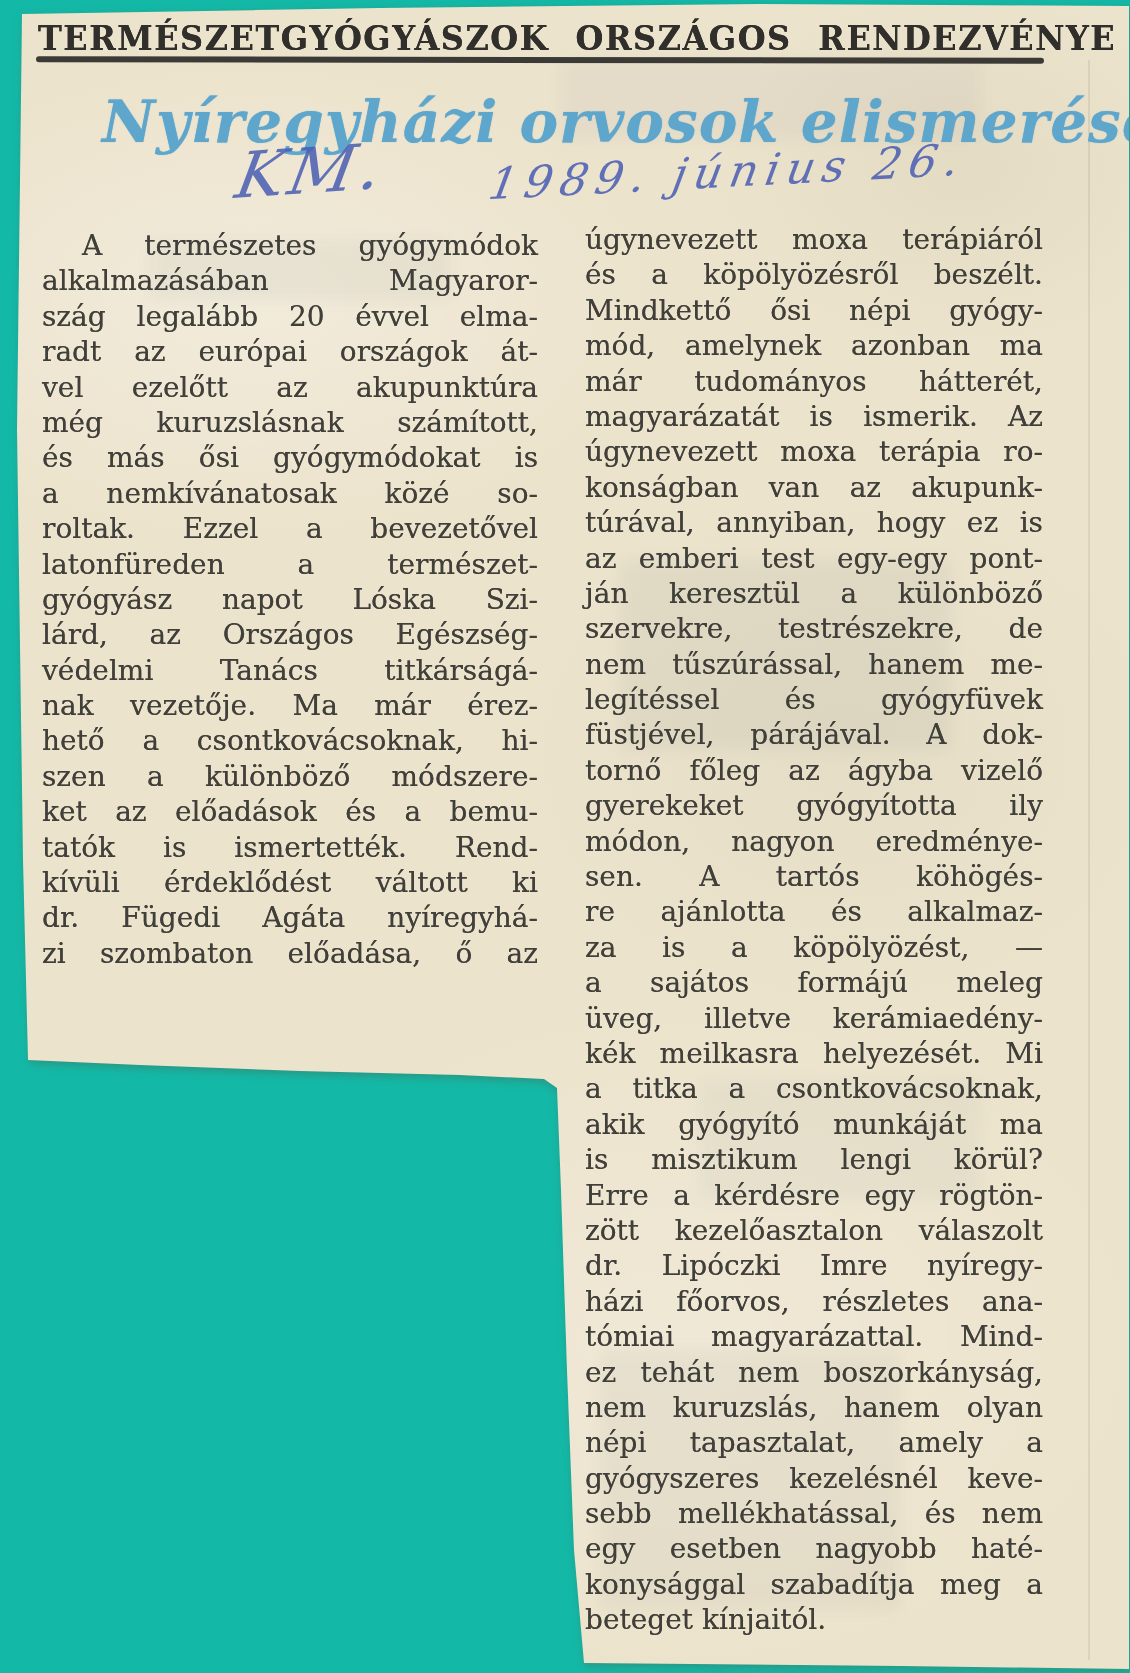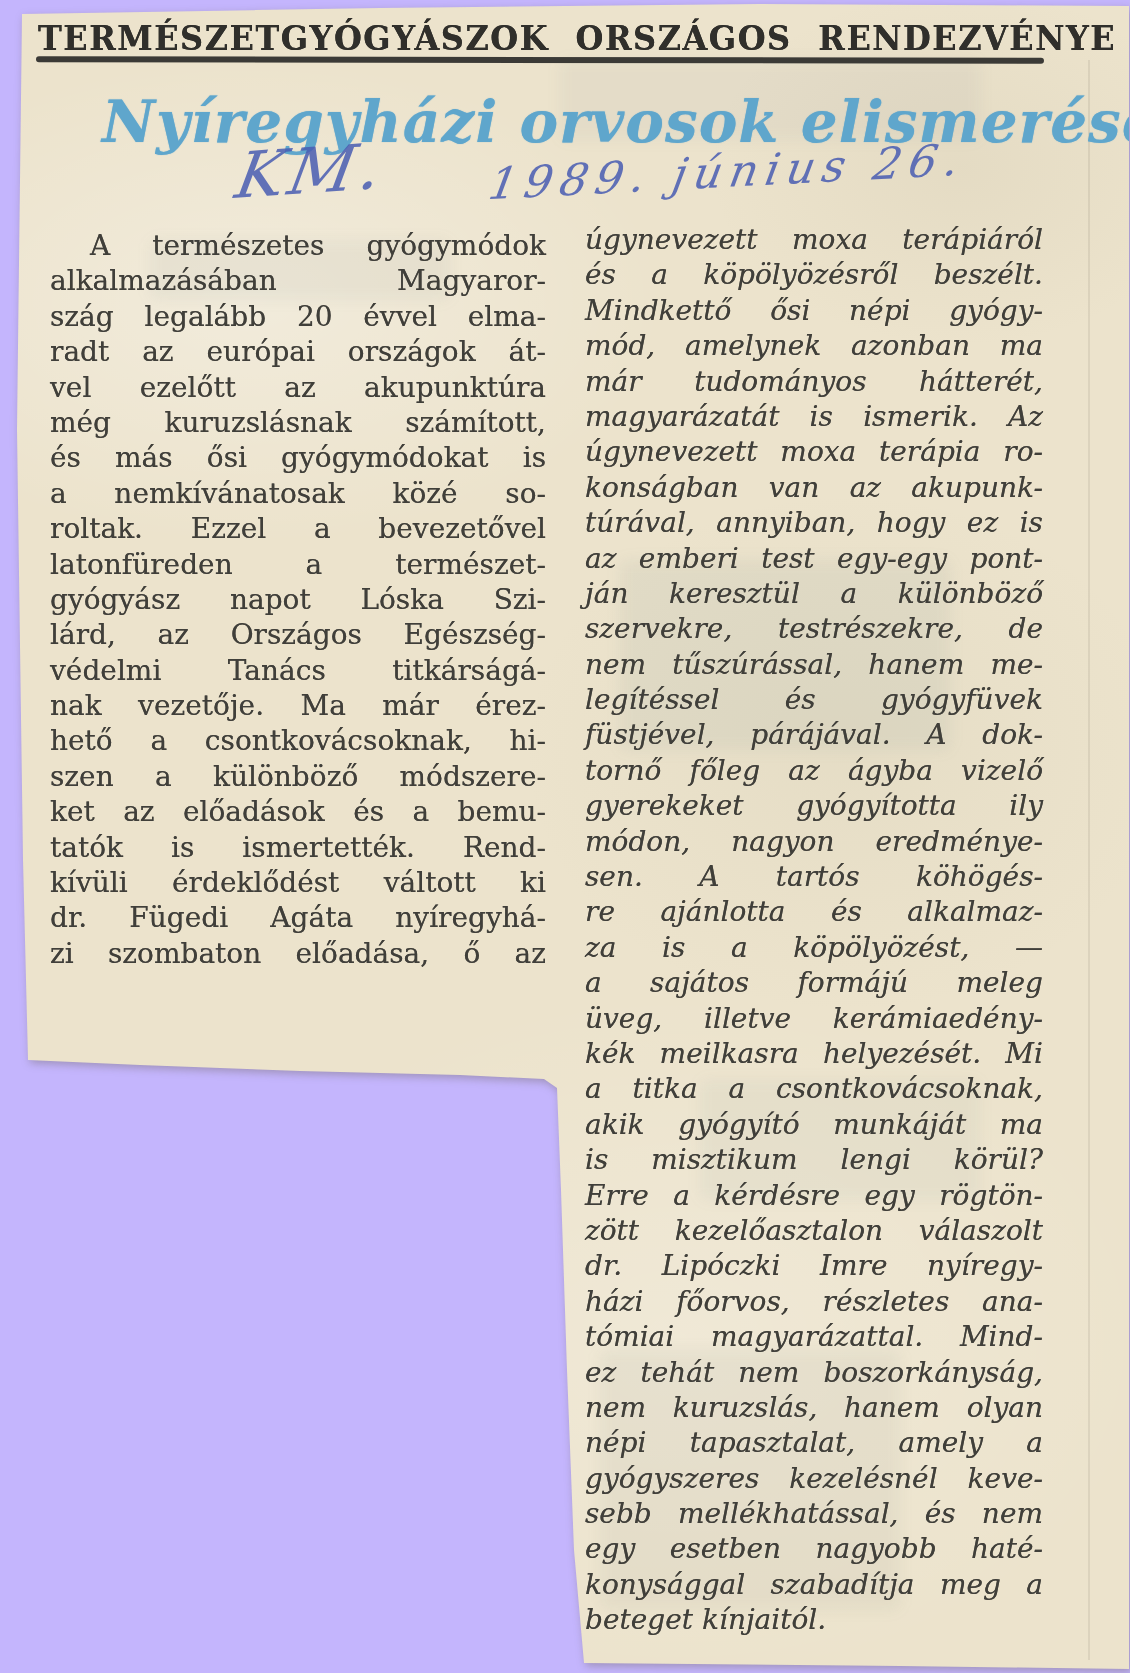--- a/index.html
+++ b/index.html
@@ -1,20 +1,20 @@
 <!DOCTYPE html>
 <html><head>
 <meta charset="utf-8">
 <style>
   html,body{margin:0;padding:0;background:#ffffff;}
   body{
     width:1130px;height:1673px;position:relative;overflow:hidden;
     font-family:"DejaVu Serif", serif;
   }
-  .page{position:absolute;inset:0;background:#c4b5fd;}
+  .page{position:absolute;inset:0;background:#14b8a6;}
 
   
   .clip-shadow{
     position:absolute;inset:0;
     filter:drop-shadow(2px 3px 4px rgba(90,80,60,0.35));
   }
   .paper{
     position:absolute;inset:0;
     background:
       radial-gradient(ellipse 600px 350px at 22% 18%, rgba(255,255,255,0.30), rgba(255,255,255,0) 70%),
@@ -72,22 +72,22 @@
   }
 
   
   .col{position:absolute;font-size:28px;color:#403f3a;
        text-shadow:0 0 0.5px rgba(64,63,58,0.8);}
   .col .line{
     height:35.4px;line-height:35.4px;
     text-align:justify;text-align-last:justify;
     white-space:nowrap;overflow:visible;
   }
-  .col.left{left:50px;top:228px;width:496px;}
-  .col.right{left:585px;top:222px;width:458px;font-style:italic;}
+  .col.left{left:42px;top:228px;width:496px;}
+  .col.right{left:585px;top:222px;width:458px;}
   .col.left .line:first-child{text-indent:40px;}
   .col.right .line:last-child{text-align-last:left;}
 </style>
 </head>
 <body>
 
 <div class="page">
   <div class="clip-shadow">
     <div class="paper">
 

